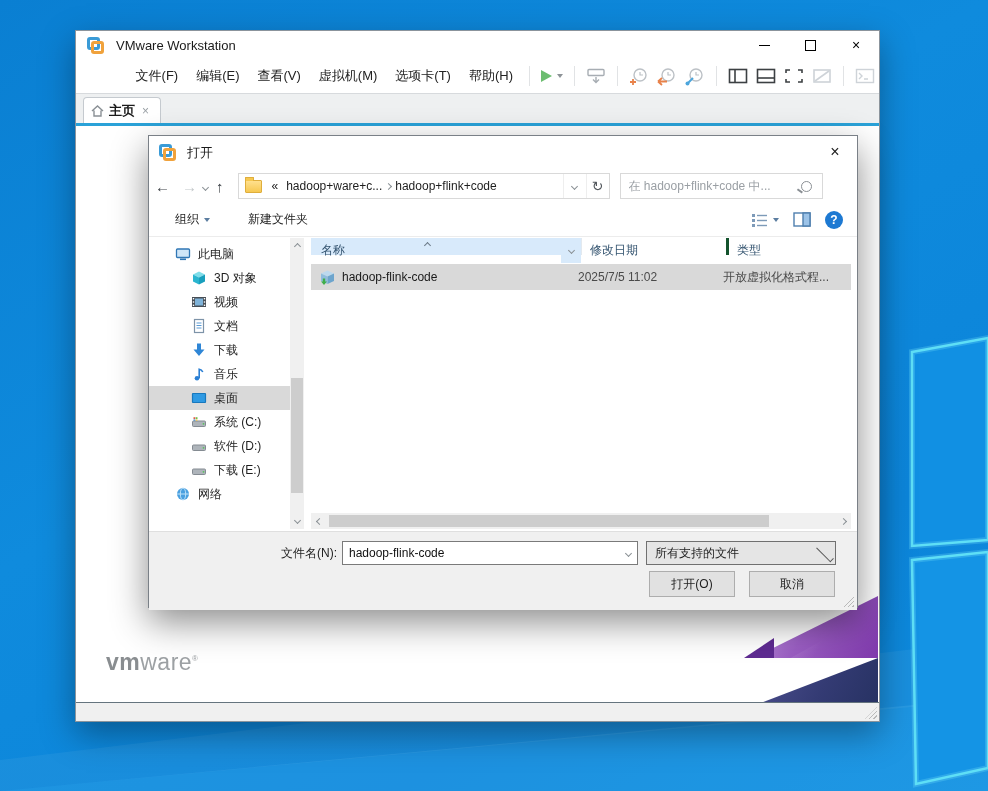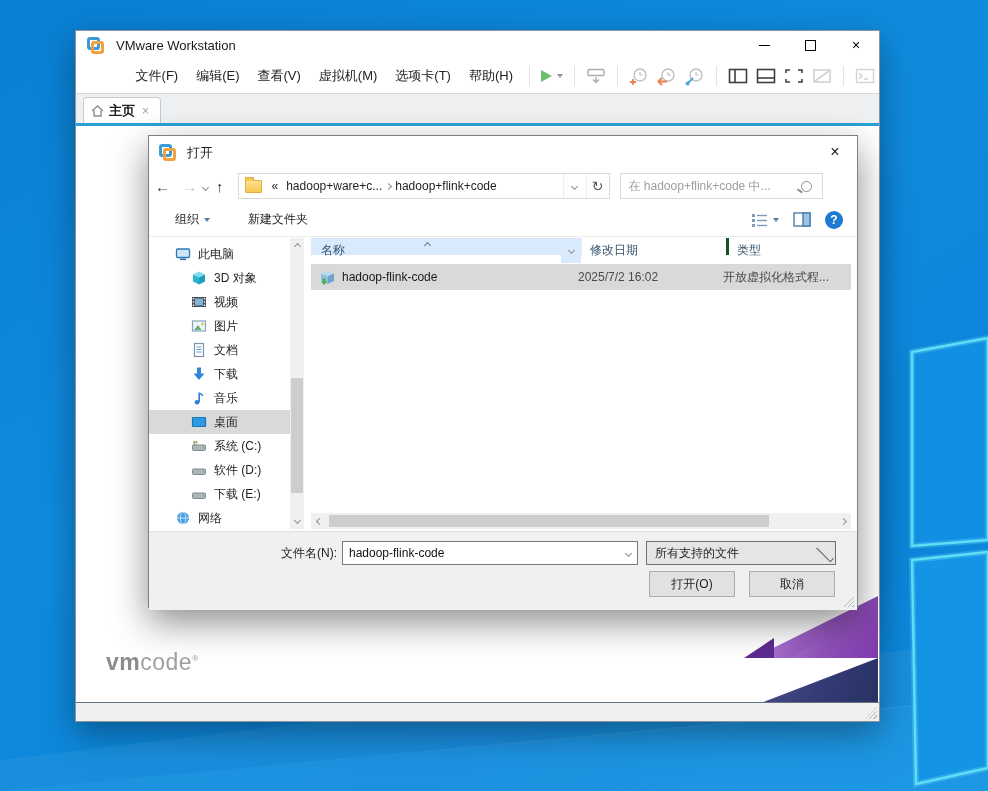--- a/index.html
+++ b/index.html
@@ -264,21 +264,21 @@
       </div>
     </div>
     <div class="accent"></div>
 
     <div class="content">
       <div class="tri tri-purple"></div>
       <div class="tri tri-purple2"></div>
       <div class="tri tri-darkpurple"></div>
       <div class="tri tri-navy"></div>
       <div class="vmwordmark">
-        <span class="bold">vm</span><span class="lite">code</span><sup>®</sup>
+        <span class="bold">vm</span><span class="lite">ware</span><sup>®</sup>
       </div>
     </div>
 
     <div class="statusbar">
       <div class="grip"></div>
     </div>
   </div>
 
   <div class="dlg">
 
@@ -372,28 +372,20 @@
               <rect x="1.8" y="7.3" width="1.4" height="1.4" fill="#fff"></rect>
               <rect x="1.8" y="10.6" width="1.4" height="1.4" fill="#fff"></rect>
             <rect x="12.8" y="4" width="1.4" height="1.4" fill="#fff"></rect>
               <rect x="12.8" y="7.3" width="1.4" height="1.4" fill="#fff"></rect>
               <rect x="12.8" y="10.6" width="1.4" height="1.4" fill="#fff"></rect>
           </svg>
           <span>视频</span>
         </div>
         <div class="side-item lvl1">
           <svg width="16" height="16" viewBox="0 0 16 16">
-            <rect x="1.5" y="3" width="13" height="10" fill="#eef7fd" stroke="#88a6bd" stroke-width="1.2"></rect>
-            <polygon points="3,12 7,7 10.5,12" fill="#6bb06f"></polygon>
-            <circle cx="11.5" cy="6" r="1.5" fill="#f2c14e"></circle>
-          </svg>
-          <span>图片</span>
-        </div>
-        <div class="side-item lvl1">
-          <svg width="16" height="16" viewBox="0 0 16 16">
             <rect x="3.5" y="1.5" width="9" height="13" fill="#fff" stroke="#7d93a8" stroke-width="1.2"></rect>
             <line x1="5.5" y1="5" x2="10.5" y2="5" stroke="#5b9bd5" stroke-width="1"></line>
             <line x1="5.5" y1="7.5" x2="10.5" y2="7.5" stroke="#5b9bd5" stroke-width="1"></line>
             <line x1="5.5" y1="10" x2="10.5" y2="10" stroke="#5b9bd5" stroke-width="1"></line>
           </svg>
           <span>文档</span>
         </div>
         <div class="side-item lvl1">
           <svg width="16" height="16" viewBox="0 0 16 16">
             <polygon points="8,14 2.5,7.5 6,7.5 6,1.5 10,1.5 10,7.5 13.5,7.5" fill="#2f86d6"></polygon>
@@ -467,21 +459,21 @@
       <div class="lheader lh-type abs">类型</div>
 
       <div class="lrow">
         <svg width="17" height="17" viewBox="0 0 17 17">
           <polygon points="8.5,1.5 15,4.5 8.5,7.5 2,4.5" fill="#bcd9ee"></polygon>
           <polygon points="2,4.5 8.5,7.5 8.5,15 2,12" fill="#8fbddd"></polygon>
           <polygon points="15,4.5 8.5,7.5 8.5,15 15,12" fill="#6da5cd"></polygon>
           <polygon points="5,16 2,12.5 3.8,12.5 3.8,9.5 6.2,9.5 6.2,12.5 8,12.5" fill="#3fae4a"></polygon>
         </svg>
         <span class="fname">hadoop-flink-code</span>
-        <span class="fdate">2025/7/2 16:02</span>
+        <span class="fdate">2025/7/5 11:02</span>
         <span class="ftype">开放虚拟化格式程...</span>
       </div>
 
       <div class="hscroll">
         <div class="hs-btn">
             <span class="chev left sm"></span>
           </div>
         <div class="hs-thumb"></div>
         <div class="hs-btn" style="margin-left:auto;">
             <span class="chev right sm"></span>

